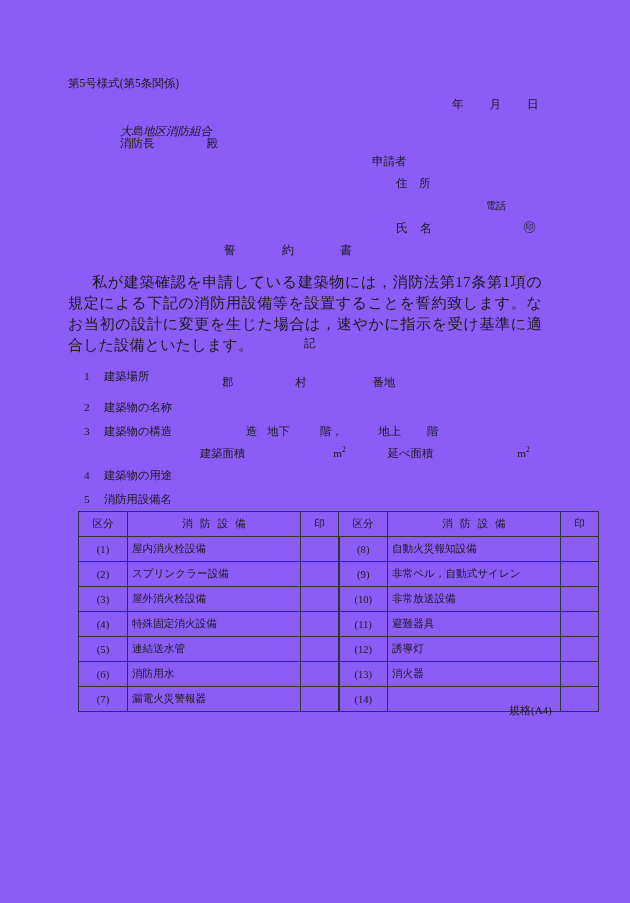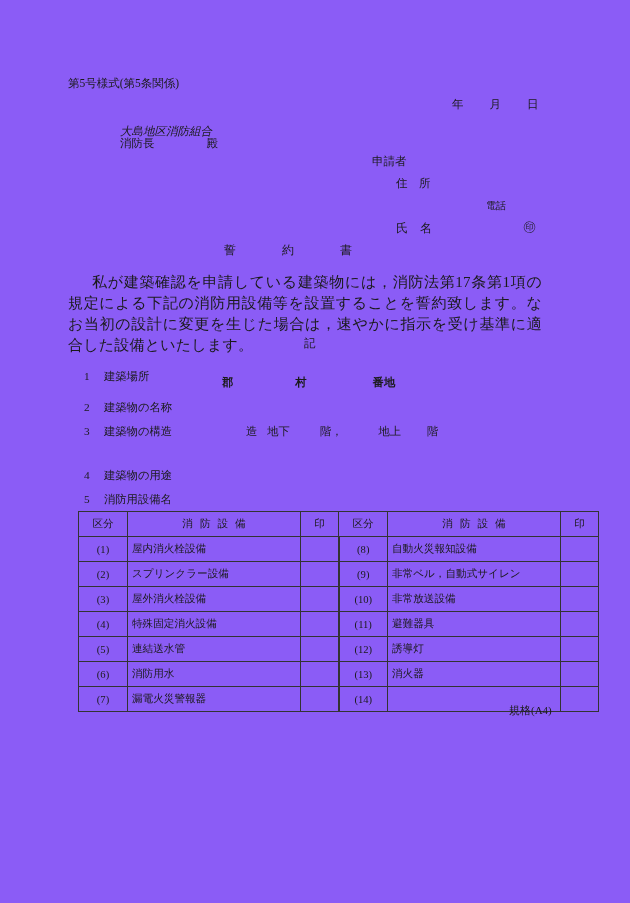--- a/index.html
+++ b/index.html
@@ -75,21 +75,21 @@
   
   .ki { left: 304px; top: 338px; font-size: 11.5px; }
 
   
   .item-num { font-size: 11.3px; }
   .item-label { font-size: 11.3px; }
 
   .itm1-n { left: 84px; top: 371px; }
   .itm1-l { left: 104px; top: 371px; }
   .loc-line1 { left: 222px; top: 363px; font-size: 11.3px; }
-  .loc-line2 { left: 222px; top: 377px; font-size: 11.3px; font-weight: bold; }
+  .loc-line2 { left: 222px; top: 377px; font-size: 11.3px; }
   .loc-line1 .g1 { display: inline-block; width: 62px; }
   .loc-line1 .g2 { display: inline-block; width: 66px; }
   .loc-line1 .g3 { display: inline-block; width: 64px; }
   .loc-line2 .g1 { display: inline-block; width: 62px; }
   .loc-line2 .g2 { display: inline-block; width: 66px; }
 
   .itm2-n { left: 84px; top: 402px; }
   .itm2-l { left: 104px; top: 402px; }
 
   .itm3-n { left: 84px; top: 426px; }
@@ -169,20 +169,21 @@
   <div class="abs item-num itm1-n">1</div>
   <div class="abs item-label itm1-l">建築場所</div>
   <div class="abs loc-line2"><span>郡</span><span class="g1"></span><span>村</span><span class="g2"></span><span>番地</span></div>
 
   <div class="abs item-num itm2-n">2</div>
   <div class="abs item-label itm2-l">建築物の名称</div>
 
   <div class="abs item-num itm3-n">3</div>
   <div class="abs item-label itm3-l">建築物の構造</div>
   <div class="abs struct-line"><span>造</span><span class="g1"></span><span>地下</span><span class="g2"></span><span>階，</span><span class="g3"></span><span>地上</span><span class="g4"></span><span>階</span></div>
+  <div class="abs area-line"><span>建築面積</span><span class="g1"></span><span>m</span><span class="sup">2</span><span class="g2"></span><span>延べ面積</span><span class="g3"></span><span>m</span><span class="sup">2</span></div>
 
   <div class="abs item-num itm4-n">4</div>
   <div class="abs item-label itm4-l">建築物の用途</div>
 
   <div class="abs item-num itm5-n">5</div>
   <div class="abs item-label itm5-l">消防用設備名</div>
 
   <table class="eq-table">
     <thead>
       <tr>

